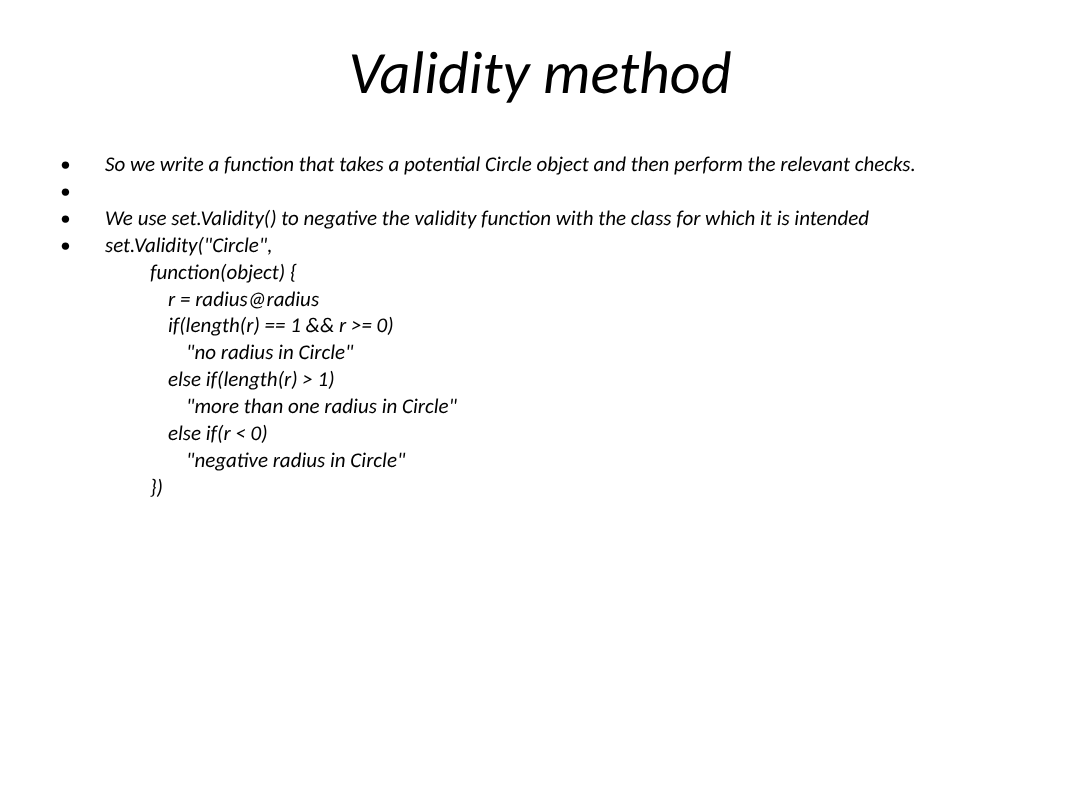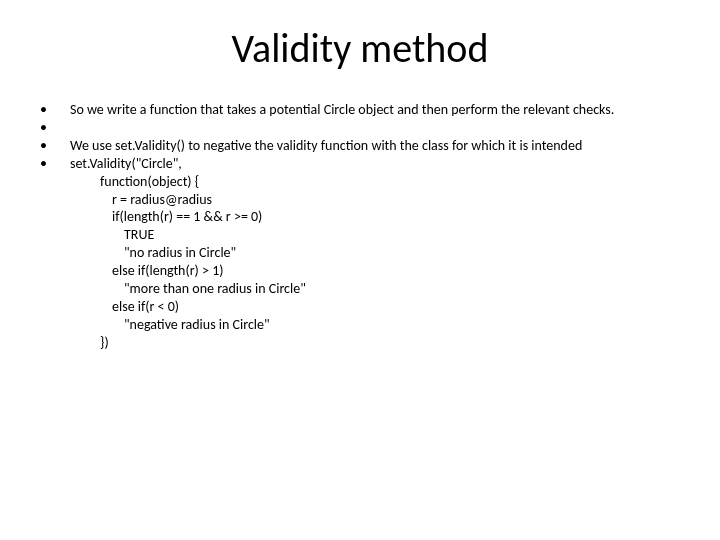--- a/index.html
+++ b/index.html
@@ -1,17 +1,17 @@
 <!DOCTYPE html>
 <html><head>
   <meta charset="utf-8">
   <style>
     * { margin: 0; padding: 0; box-sizing: border-box; }
     html, body { width: 720px; height: 540px; background: #fff; font-family: Calibri, Arial, sans-serif; color: #000; }
-    .slide { width: 720px; height: 433px; padding: 18px 36px 24px 36px; position: relative; }
+    .slide { width: 720px; height: 433px; padding: 18px 36px 24px 36px; position: relative; font-style: italic; }
     .title { font-size: 40px; font-weight: 400; text-align: center; margin-top: 6px; margin-bottom: 28px; letter-spacing: 0; }
     .content { font-size: 14px; line-height: 1.28; }
     .bullet-row { display: flex; align-items: flex-start; margin-bottom: 0; }
     .bullet-marker { width: 34px; flex-shrink: 0; text-align: left; padding-left: 4px; font-size: 14px; }
     .bullet-text {}
     .code-block { margin-left: 52px; margin-top: 0; }
     .code-line { white-space: pre; font-family: Calibri, Arial, sans-serif; }
     .indent-1 { padding-left: 12px; }
     .indent-2 { padding-left: 24px; }
     .indent-3 { padding-left: 36px; }
@@ -34,21 +34,20 @@
       <div class="bullet-text">We use set.Validity() to negative the validity function with the class for which it is intended</div>
     </div>
     <div class="bullet-row">
       <div class="bullet-marker">•</div>
       <div class="bullet-text">set.Validity("Circle",</div>
     </div>
     <div class="code-block">
       <div class="code-line indent-1">function(object) {</div>
       <div class="code-line indent-2">r = radius@radius</div>
       <div class="code-line indent-2">if(length(r) == 1 &amp;&amp; r &gt;= 0)</div>
-      <div class="code-line indent-3">TRUE</div>
       <div class="code-line indent-3">"no radius in Circle"</div>
       <div class="code-line indent-2">else if(length(r) &gt; 1)</div>
       <div class="code-line indent-3">"more than one radius in Circle"</div>
       <div class="code-line indent-2">else if(r &lt; 0)</div>
       <div class="code-line indent-3">"negative radius in Circle"</div>
       <div class="code-line indent-1">})</div>
     </div>
   </div>
 </div>
 

